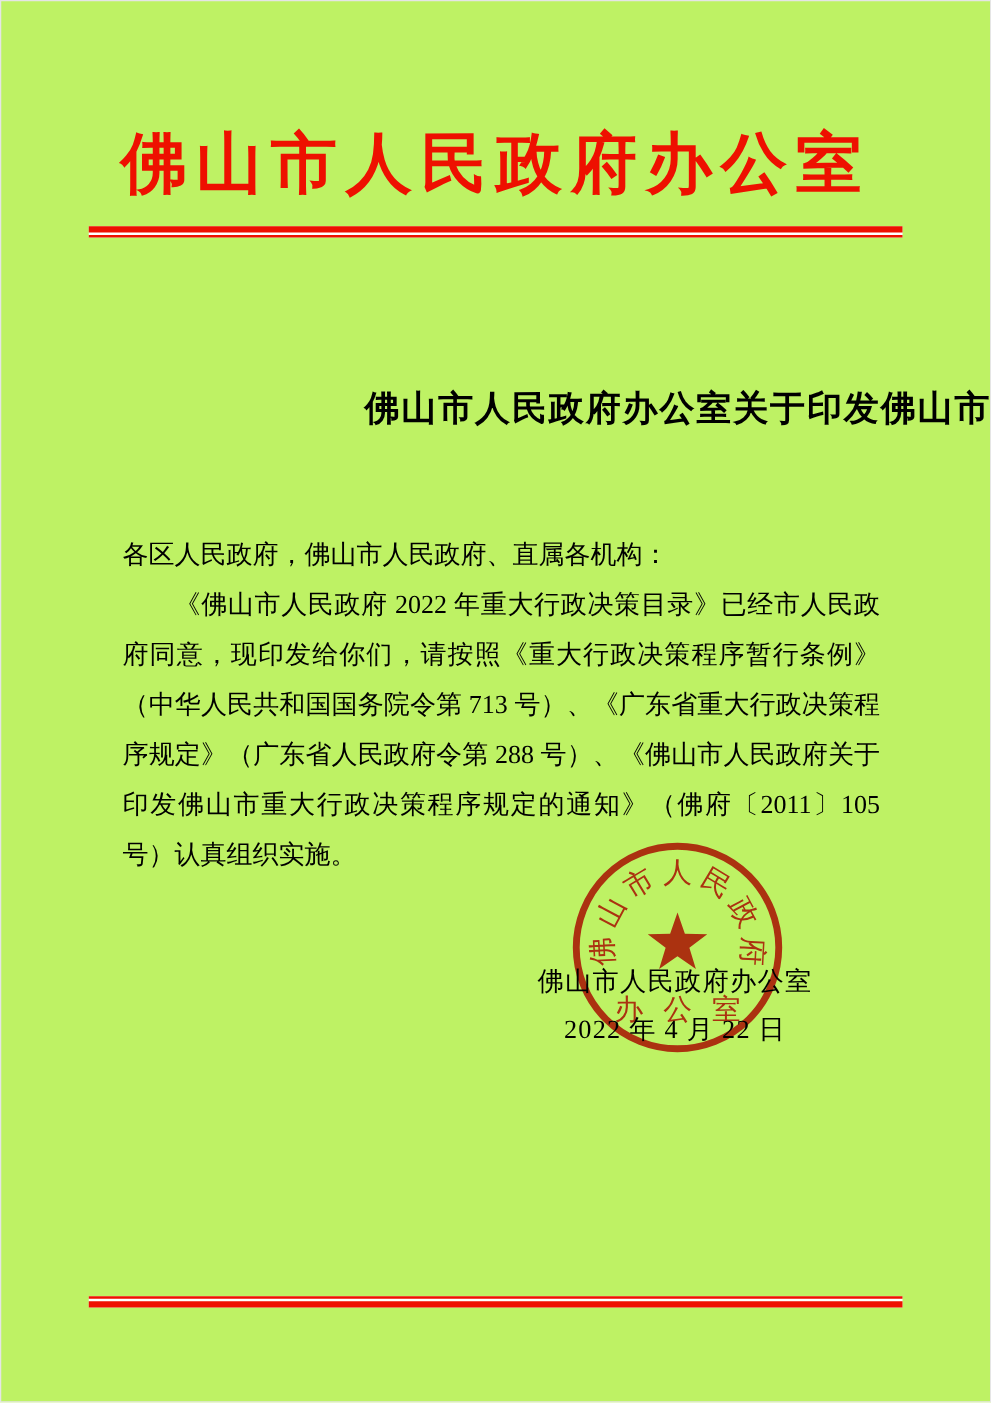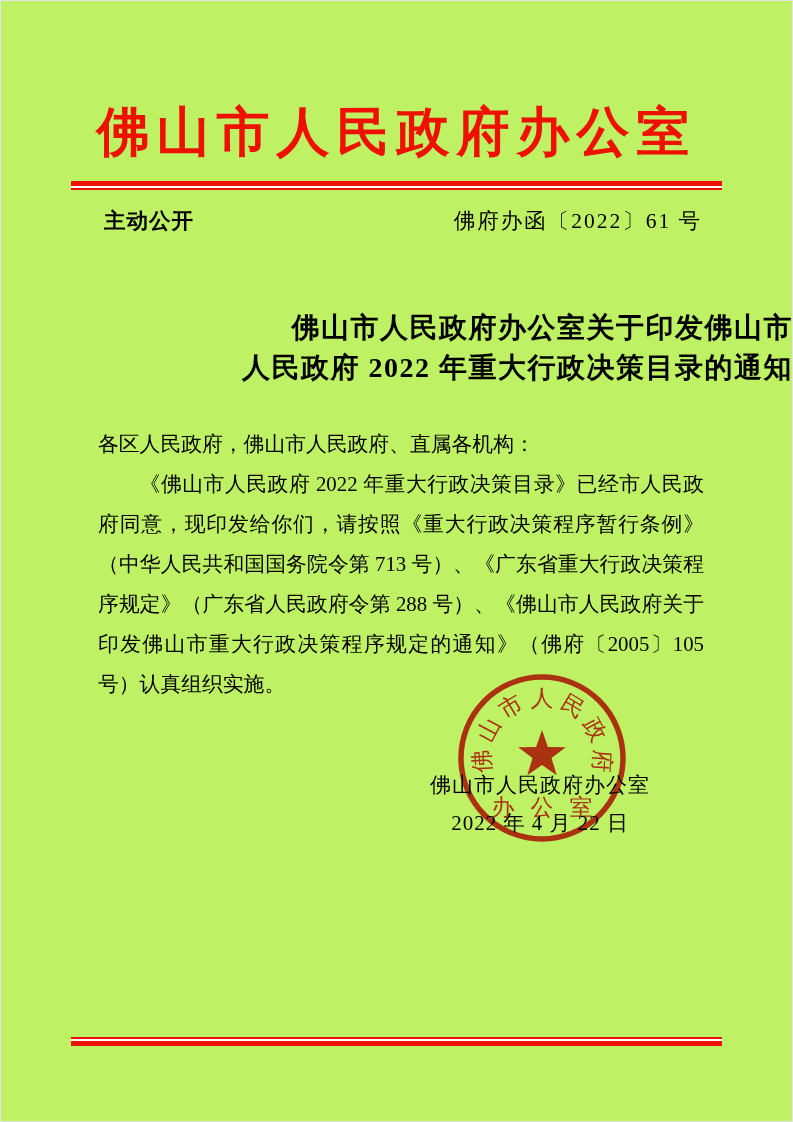--- a/index.html
+++ b/index.html
@@ -131,33 +131,28 @@
 </style>
 </head>
 <body>
 
 <div class="page">
 
   <div class="agency-title">佛山市人民政府办公室</div>
 
   <div class="rule rule-top"></div>
 
-  <div class="info-row">
-    <span class="disclosure">主动公开</span>
-    <span class="doc-number">佛府办函〔2022〕61 号</span>
-  </div>
 
   <div class="doc-title">
     <div>佛山市人民政府办公室关于印发佛山市</div>
-    <div>人民政府 2022 年重大行政决策目录的通知</div>
   </div>
 
   <div class="body-text">
     <p class="salutation">各区人民政府，佛山市人民政府、直属各机构：</p>
-    <p class="paragraph">《佛山市人民政府 2022 年重大行政决策目录》已经市人民政府同意，现印发给你们，请按照《重大行政决策程序暂行条例》（中华人民共和国国务院令第 713 号）、《广东省重大行政决策程序规定》（广东省人民政府令第 288 号）、《佛山市人民政府关于印发佛山市重大行政决策程序规定的通知》（佛府〔2005〕105 号）认真组织实施。</p>
+    <p class="paragraph">《佛山市人民政府 2022 年重大行政决策目录》已经市人民政府同意，现印发给你们，请按照《重大行政决策程序暂行条例》（中华人民共和国国务院令第 713 号）、《广东省重大行政决策程序规定》（广东省人民政府令第 288 号）、《佛山市人民政府关于印发佛山市重大行政决策程序规定的通知》（佛府〔2011〕105 号）认真组织实施。</p>
   </div>
 
   <div class="signature">
     <div>佛山市人民政府办公室</div>
     <div>2022 年 4 月 22 日</div>
   </div>
 
   <svg class="seal" viewBox="0 0 180 180">
     <circle cx="90" cy="90" r="81" fill="none" stroke="#e63428" stroke-width="5.5"></circle>
     <polygon fill="#e63428" points="90,62 95.9,78.9 113.8,79.3 99.5,90.1 104.7,107.2 90,97 75.3,107.2 80.5,90.1 66.2,79.3 84.1,78.9"></polygon>

